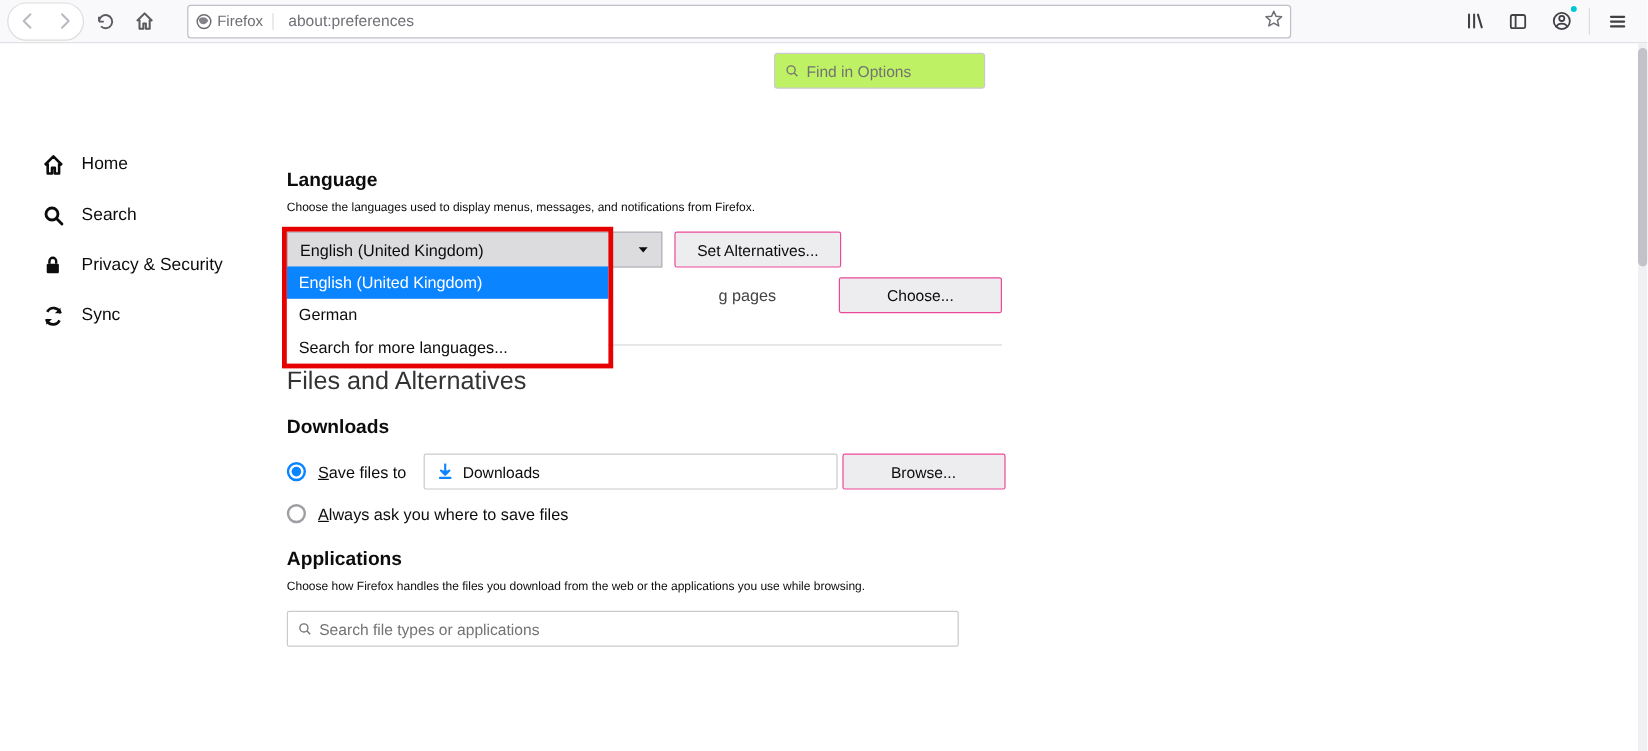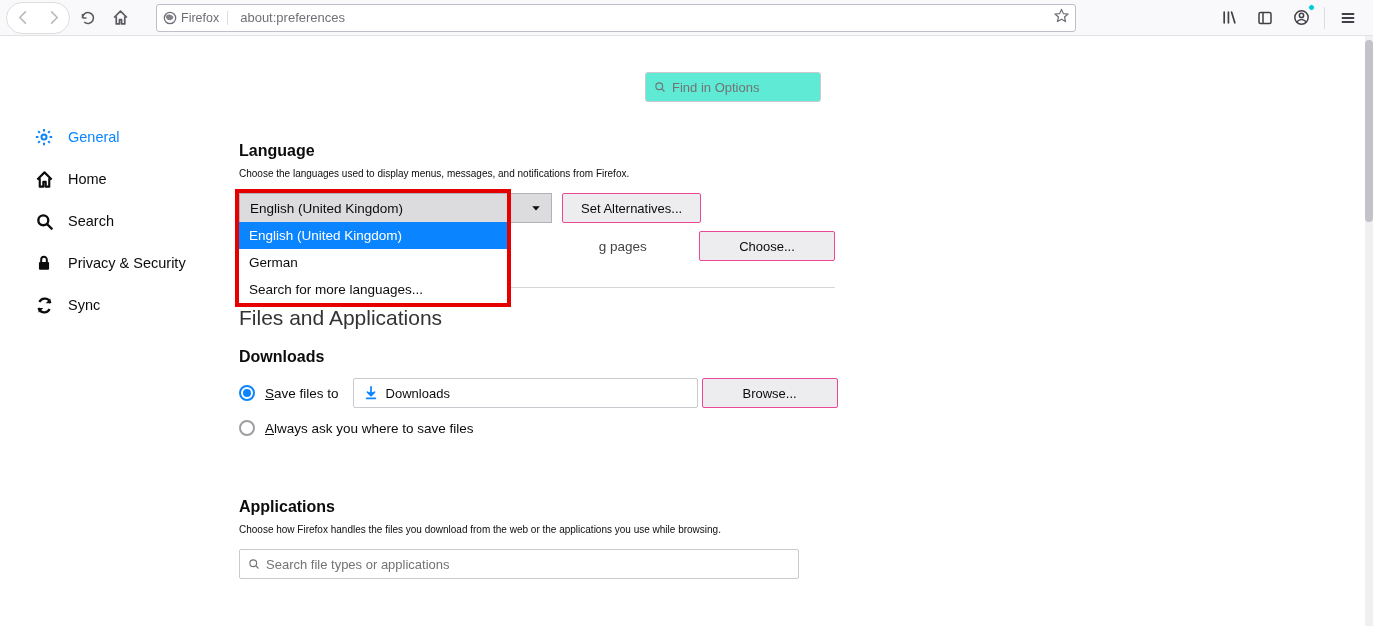--- a/index.html
+++ b/index.html
@@ -22,21 +22,21 @@
   .main { display:flex; height: calc(626px - 36px); }
   .sidebar { width: 225px; padding: 80px 0 0 34px; font-size:14.5px; }
   .side-item { display:flex; align-items:center; gap:14px; height:42px; cursor:pointer; color:#0c0c0d; }
   .side-item.active { color:#0a84ff; font-weight:500; }
   .side-icn { width:20px; display:flex; justify-content:center; }
   .side-item.active .side-icn { color:#0a84ff; }
 
   .content { flex:1; padding: 14px 10px 10px 14px; position:relative; overflow:hidden; }
   .content-inner { width: 835px; margin-left: 0; }
 
-  .find-box { width:176px; height:30px; border:1px solid #c9c9cf; border-radius:3px; display:flex; align-items:center; gap:6px; padding:0 8px; color:#737373; font-size:13px; position:absolute; left: 420px; top: 36px; background:#5eead4;}
+  .find-box { width:176px; height:30px; border:1px solid #c9c9cf; border-radius:3px; display:flex; align-items:center; gap:6px; padding:0 8px; color:#737373; font-size:13px; position:absolute; left: 420px; top: 8px; background:#bef264;}
   .find-box svg { flex-shrink:0; }
 
   .section { margin-top: 92px; width: 596px; }
   h3.section-title { font-size:16px; font-weight:700; margin-bottom:6px; }
   h2.big-title { font-size:21px; font-weight:400; color:#333; margin: 18px 0 10px 0; }
   p.desc { font-size:10px; color:#0c0c0d; line-height:1.5; }
 
   .row { display:flex; align-items:center; gap:10px; margin-top:10px; }
   .btn { height:30px; padding:0 18px; border:1px solid #ec4899; background:#ededf0; font-size:13px; border-radius:2px; display:flex; align-items:center; justify-content:center; cursor:pointer; }
   .btn.wide { width:136px; }
@@ -131,29 +131,20 @@
       <svg width="16" height="16" viewBox="0 0 16 16">
           <path stroke="currentColor" stroke-width="1.8" stroke-linecap="round" d="M2.5 4h11M2.5 8h11M2.5 12h11"></path>
         </svg>
     </div>
   </div>
 </div>
 
 <div class="main">
 
   <div class="sidebar">
-    <div class="side-item active">
-      <span class="side-icn">
-        <svg width="20" height="20" viewBox="0 0 16 16">
-            <circle cx="8" cy="8" r="2" fill="none" stroke="currentColor" stroke-width="1.6"></circle>
-            <path fill="none" stroke="currentColor" stroke-width="1.6" stroke-linejoin="round" d="M8 1.5v2m0 9v2M1.5 8h2m9 0h2M3.3 3.3l1.4 1.4m6.6 6.6 1.4 1.4M12.7 3.3l-1.4 1.4M4.7 11.3l-1.4 1.4"></path>
-          </svg>
-      </span>
-      <span>General</span>
-    </div>
     <div class="side-item">
       <span class="side-icn">
         <svg width="19" height="19" viewBox="0 0 16 16">
             <path fill="none" stroke="currentColor" stroke-width="1.8" stroke-linejoin="round" d="M2 8 8 2l6 6M4 7v7h3V10h2v4h3V7"></path>
           </svg>
       </span>
       <span>Home</span>
     </div>
     <div class="side-item">
       <span class="side-icn">
@@ -228,21 +219,21 @@
            <span class="ghost" style="margin-left:280px">g pages</span>
            <div style="flex:1"></div>
            <div class="btn wide">
              <span>Choose...</span>
            </div>
         </div>
       </div>
 
       <hr class="hr">
 
-      <h2 class="big-title">Files and Applications</h2>
+      <h2 class="big-title">Files and Alternatives</h2>
       <h3 class="section-title" style="margin-top:18px">Downloads</h3>
 
       <div class="radio-row">
         <span class="radio checked"></span>
         <span style="margin-right:14px"><span style="text-decoration:underline">S</span><span>ave files to</span></span>
         <div class="path-field">
            <svg width="14" height="14" viewBox="0 0 16 16">
               <path fill="#0a84ff" d="M8 1v9M4 7l4 4 4-4" stroke="#0a84ff" stroke-width="2" stroke-linecap="round" stroke-linejoin="round"></path>
               <line x1="3" y1="14" x2="13" y2="14" stroke="#0a84ff" stroke-width="2" stroke-linecap="round"></line>
             </svg>
@@ -251,21 +242,21 @@
         <div class="btn wide" style="margin-left:4px">
           <span>Browse...</span>
         </div>
       </div>
 
       <div class="radio-row">
         <span class="radio"></span>
         <span><span style="text-decoration:underline">A</span><span>lways ask you where to save files</span></span>
       </div>
 
-      <h3 class="section-title" style="margin-top:62px">Applications</h3>
+      <h3 class="section-title" style="margin-top:22px">Applications</h3>
       <p class="desc" style="width:596px">Choose how Firefox handles the files you download from the web or the applications you use while browsing.</p>
 
       <div class="input-like" style="width:560px; margin-top:12px">
         <svg width="12" height="12" viewBox="0 0 16 16">
             <circle cx="7" cy="7" r="4.5" fill="none" stroke="currentColor" stroke-width="1.5"></circle>
             <line x1="10.5" y1="10.5" x2="14" y2="14" stroke="currentColor" stroke-width="1.5"></line>
           </svg>
         <span>Search file types or applications</span>
       </div>
 

